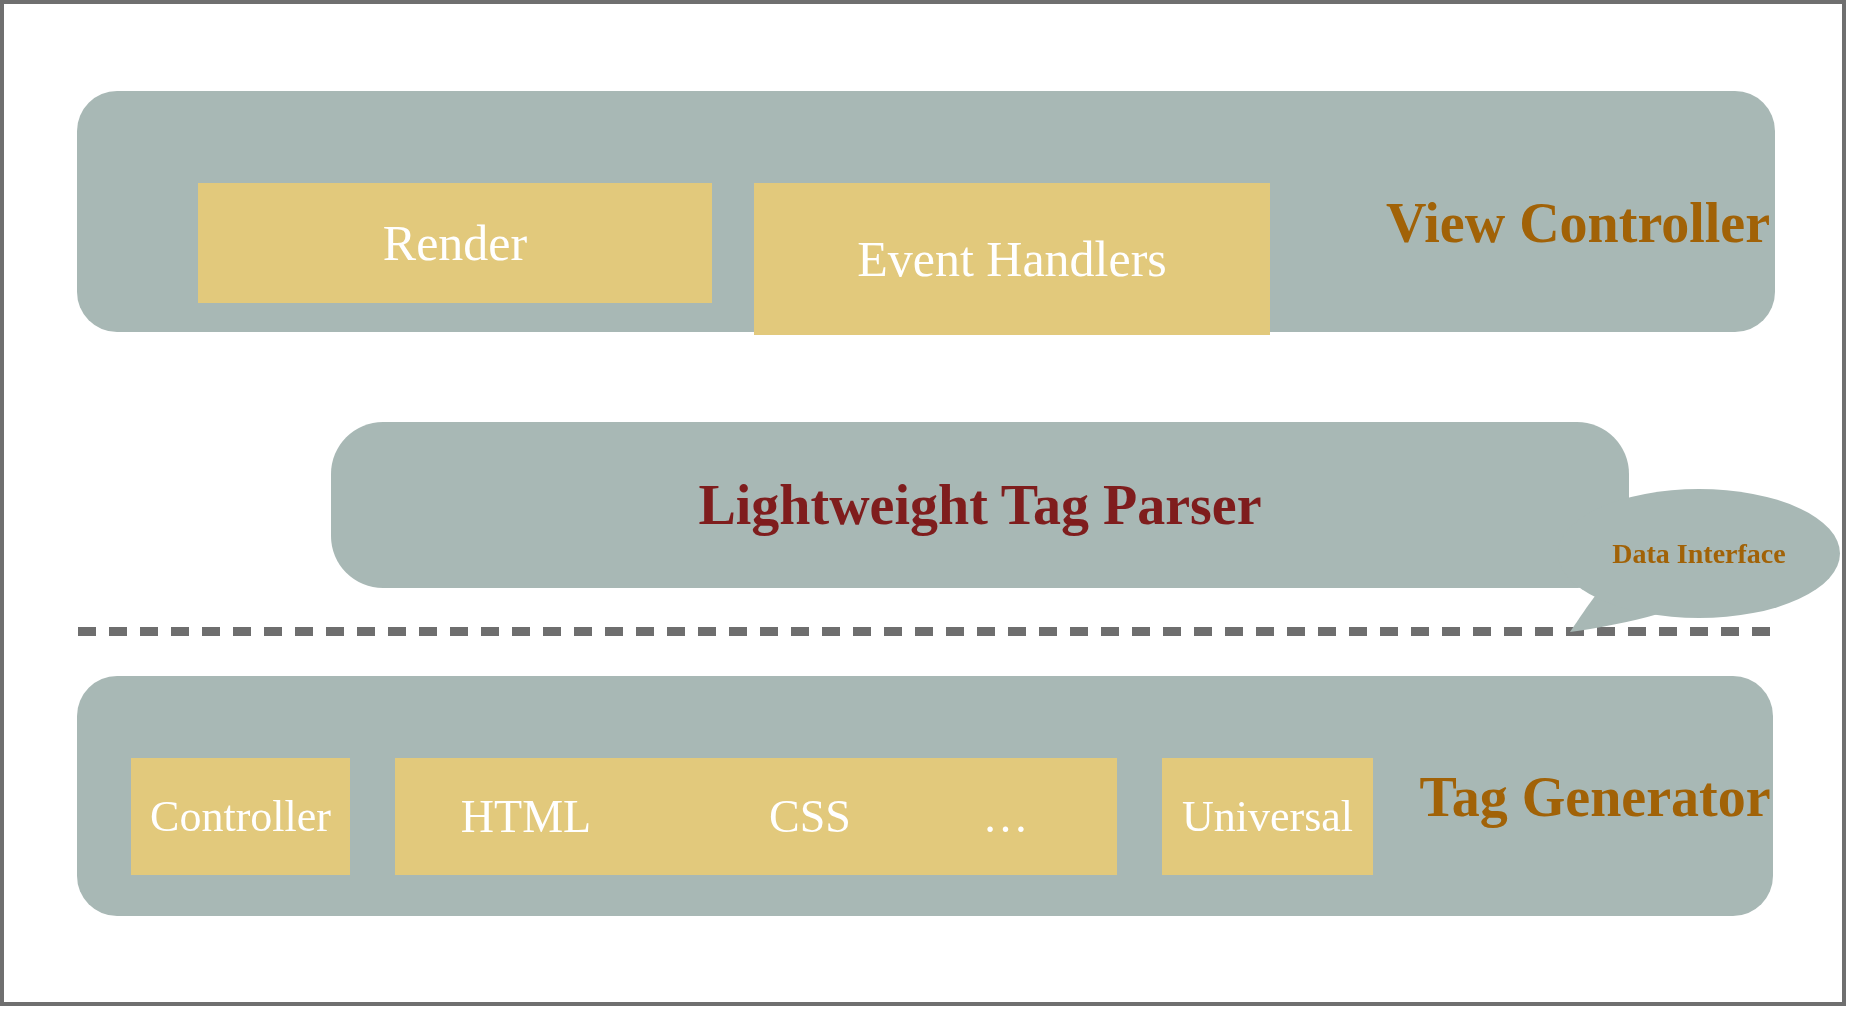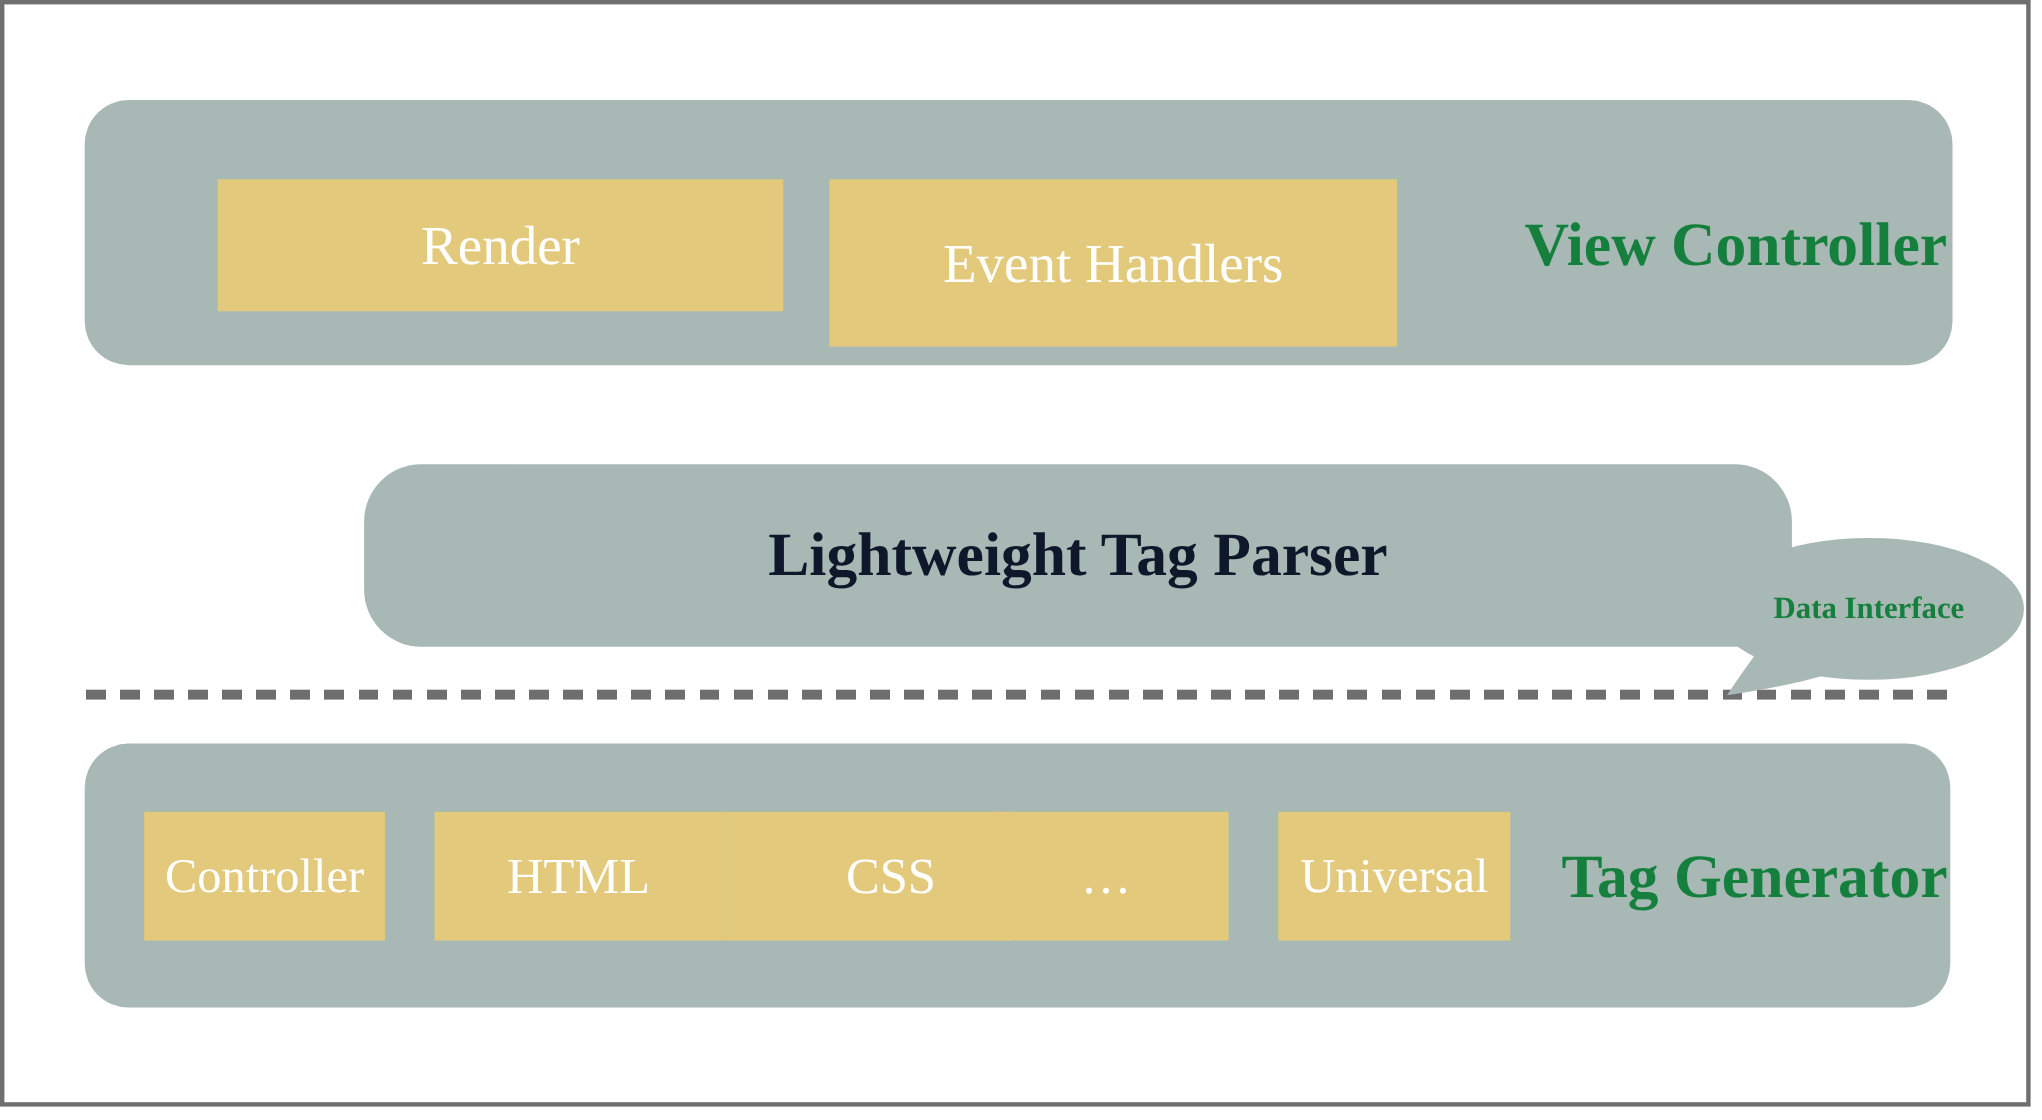--- a/index.html
+++ b/index.html
@@ -13,35 +13,35 @@
   .frame{
     position:absolute;left:0;top:0;width:1846px;height:1006px;
     border:4px solid #6f6f6f;box-sizing:border-box;background:transparent;
   }
   .sage-box{
     position:absolute;background:#a8b8b5;border-radius:42px;
   }
   .gold-chip{
     position:absolute;background:#e2c97c;
     display:flex;align-items:center;justify-content:center;
-    color:#ffffff;font-size:50px;font-weight:400;white-space:nowrap;
+    color:#ffffff;font-size:50px;font-weight:400;white-space:nowrap;margin-top:20px;
   }
   .section-label{
     position:absolute;display:flex;align-items:center;justify-content:center;
-    color:#15803d;font-weight:700;white-space:nowrap;
+    color:#a16207;font-weight:700;white-space:nowrap;
   }
   
   #view-controller-box{left:77px;top:91px;width:1698px;height:241px;border-radius:40px;}
   #render-chip{left:198px;top:163px;width:514px;height:120px;}
   #event-handlers-chip{left:754px;top:163px;width:516px;height:152px;}
   #view-controller-label{left:1388px;top:163px;width:380px;height:120px;font-size:56px;}
   
   #parser-box{left:331px;top:422px;width:1298px;height:166px;border-radius:52px;
     display:flex;align-items:center;justify-content:center;
-    color:#0f172a;font-weight:700;font-size:56px;white-space:nowrap;}
+    color:#7f1d1d;font-weight:700;font-size:56px;white-space:nowrap;}
   
   #boundary-dashed-line{
     position:absolute;left:78px;top:627px;width:1692px;height:9px;
     background:repeating-linear-gradient(to right,#6e6e6e 0,#6e6e6e 18px,transparent 18px,transparent 31px);
   }
   
   #data-interface-bubble{position:absolute;left:1540px;top:390px;width:316px;height:260px;}
   #data-interface-label{left:1558px;top:489px;width:282px;height:129px;font-size:28px;}
   
   #tag-generator-box{left:77px;top:676px;width:1696px;height:240px;border-radius:40px;}

